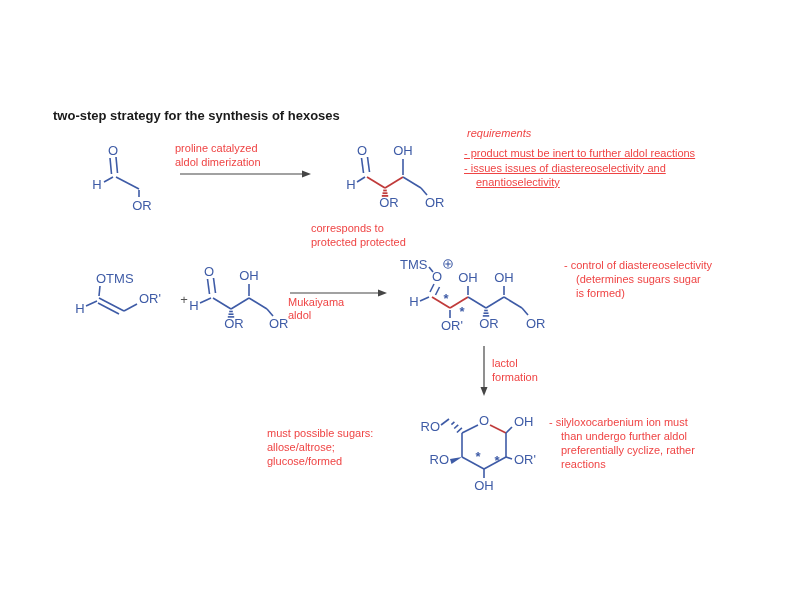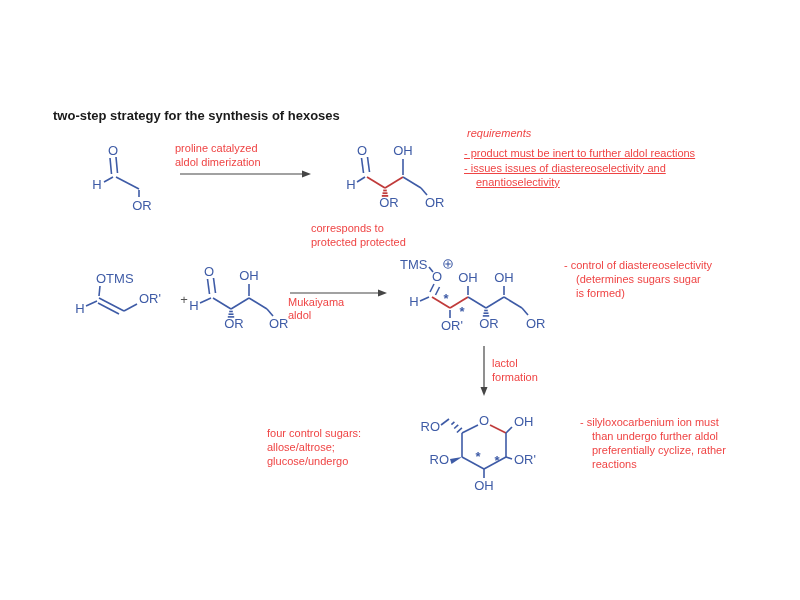--- a/index.html
+++ b/index.html
@@ -193,25 +193,25 @@
     <div class="indent">(determines sugars sugar</div>
     <div class="indent">is formed)</div>
   </div>
 
   <div class="txt center" style="left:492px;top:357px;width:60px;line-height:13.5px;">
     <div>lactol</div>
     <div>formation</div>
   </div>
 
   <div class="txt center" style="left:267px;top:426px;width:140px;">
-    <div>four control sugars:</div>
+    <div>must possible sugars:</div>
     <div>allose/altrose;</div>
-    <div>glucose/undergo</div>
-  </div>
-
-  <div class="txt" style="left:580px;top:415px;width:220px;">
+    <div>glucose/formed</div>
+  </div>
+
+  <div class="txt" style="left:549px;top:415px;width:220px;">
     <div>- silyloxocarbenium ion must</div>
     <div class="indent">than undergo further aldol</div>
     <div class="indent">preferentially cyclize, rather</div>
     <div class="indent">reactions</div>
   </div>
 
 </div>
 
 </body></html>

